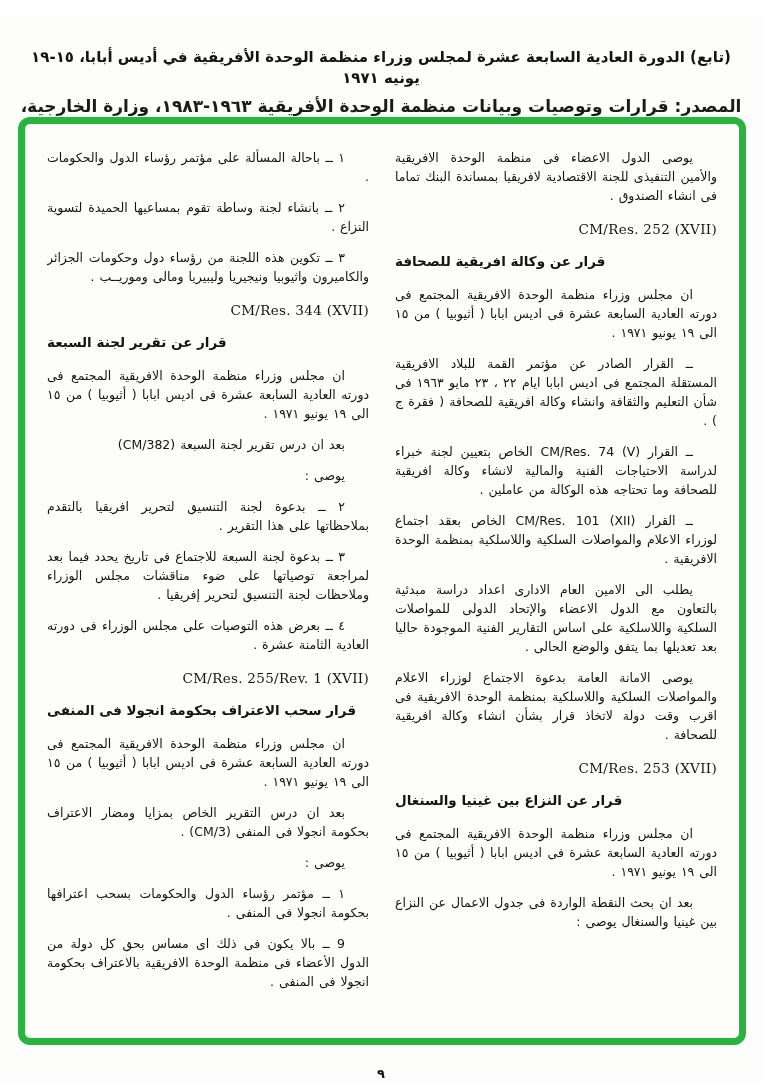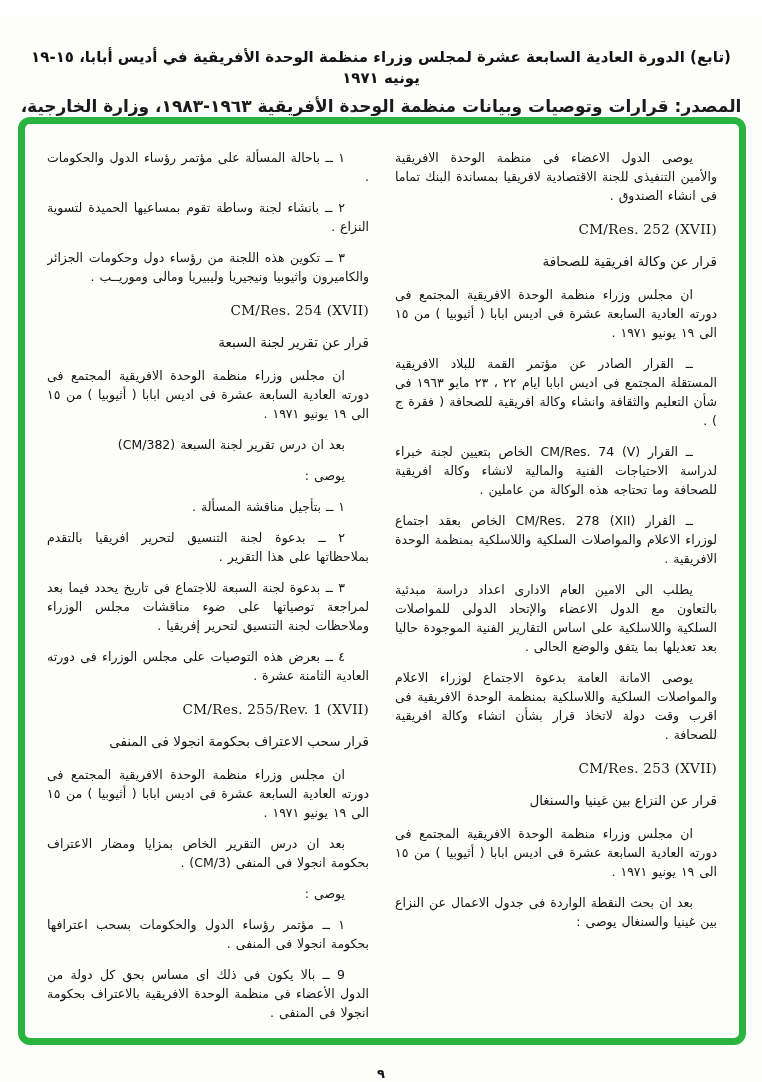--- a/index.html
+++ b/index.html
@@ -66,22 +66,22 @@
   }
   .block.paragraph {
     font-size: 12.5px;
     line-height: 1.52;
     text-align: justify;
     text-indent: 24px;
     word-spacing: 1px;
   }
   .block.heading {
     font-size: 13.5px;
-    font-weight: normal;
-    text-align: right;
+    font-weight: bold;
+    text-align: left;
     text-indent: 0;
     margin: 16px 0 16px 0;
   }
   .block.code {
     direction: ltr;
     text-align: right;
     font-family: "DejaVu Serif", serif;
     font-size: 13.5px;
     letter-spacing: 0.3px;
     margin: 16px 0 14px 0;
@@ -109,38 +109,37 @@
 
   <div class="green-frame">
     <div class="columns">
       <div class="column">
           <div class="block paragraph">يوصى الدول الاعضاء فى منظمة الوحدة الافريقية والأمين التنفيذى للجنة الاقتصادية لافريقيا بمساندة البنك تماما فى انشاء الصندوق .</div>
           <div class="block code" dir="ltr">CM/Res. 252 (XVII)</div>
           <div class="block heading">قرار عن وكالة افريقية للصحافة</div>
           <div class="block paragraph">ان مجلس وزراء منظمة الوحدة الافريقية المجتمع فى دورته العادية السابعة عشرة فى اديس ابابا ( أثيوبيا ) من ١٥ الى ١٩ يونيو ١٩٧١ .</div>
           <div class="block paragraph">ــ القرار الصادر عن مؤتمر القمة للبلاد الافريقية المستقلة المجتمع فى اديس ابابا ايام ٢٢ ، ٢٣ مايو ١٩٦٣ فى شأن التعليم والثقافة وانشاء وكالة افريقية للصحافة ( فقرة ج ) .</div>
           <div class="block paragraph">ــ القرار CM/Res. 74 (V) الخاص بتعيين لجنة خبراء لدراسة الاحتياجات الفنية والمالية لانشاء وكالة افريقية للصحافة وما تحتاجه هذه الوكالة من عاملين .</div>
-          <div class="block paragraph">ــ القرار CM/Res. 278 (XII) الخاص بعقد اجتماع لوزراء الاعلام والمواصلات السلكية واللاسلكية بمنظمة الوحدة الافريقية .</div>
+          <div class="block paragraph">ــ القرار CM/Res. 101 (XII) الخاص بعقد اجتماع لوزراء الاعلام والمواصلات السلكية واللاسلكية بمنظمة الوحدة الافريقية .</div>
           <div class="block paragraph">يطلب الى الامين العام الادارى اعداد دراسة مبدئية بالتعاون مع الدول الاعضاء والإتحاد الدولى للمواصلات السلكية واللاسلكية على اساس التقارير الفنية الموجودة حاليا بعد تعديلها بما يتفق والوضع الحالى .</div>
           <div class="block paragraph">يوصى الامانة العامة بدعوة الاجتماع لوزراء الاعلام والمواصلات السلكية واللاسلكية بمنظمة الوحدة الافريقية فى اقرب وقت دولة لاتخاذ قرار بشأن انشاء وكالة افريقية للصحافة .</div>
           <div class="block code" dir="ltr">CM/Res. 253 (XVII)</div>
           <div class="block heading">قرار عن النزاع بين غينيا والسنغال</div>
           <div class="block paragraph">ان مجلس وزراء منظمة الوحدة الافريقية المجتمع فى دورته العادية السابعة عشرة فى اديس ابابا ( أثيوبيا ) من ١٥ الى ١٩ يونيو ١٩٧١ .</div>
           <div class="block paragraph">بعد ان بحث النقطة الواردة فى جدول الاعمال عن النزاع بين غينيا والسنغال يوصى :</div>
         </div>
       <div class="column">
           <div class="block paragraph">١ ــ باحالة المسألة على مؤتمر رؤساء الدول والحكومات .</div>
           <div class="block paragraph">٢ ــ بانشاء لجنة وساطة تقوم بمساعيها الحميدة لتسوية النزاع .</div>
           <div class="block paragraph">٣ ــ تكوين هذه اللجنة من رؤساء دول وحكومات الجزائر والكاميرون واثيوبيا ونيجيريا وليبيريا ومالى وموريــب .</div>
-          <div class="block code" dir="ltr">CM/Res. 254 (XVII)</div>
+          <div class="block code" dir="ltr">CM/Res. 344 (XVII)</div>
           <div class="block heading">قرار عن تقرير لجنة السبعة</div>
           <div class="block paragraph">ان مجلس وزراء منظمة الوحدة الافريقية المجتمع فى دورته العادية السابعة عشرة فى اديس ابابا ( أثيوبيا ) من ١٥ الى ١٩ يونيو ١٩٧١ .</div>
           <div class="block paragraph">بعد ان درس تقرير لجنة السبعة (CM/382)</div>
           <div class="block paragraph">يوصى :</div>
-          <div class="block paragraph">١ ــ بتأجيل مناقشة المسألة .</div>
           <div class="block paragraph">٢ ــ بدعوة لجنة التنسيق لتحرير افريقيا بالتقدم بملاحظاتها على هذا التقرير .</div>
           <div class="block paragraph">٣ ــ بدعوة لجنة السبعة للاجتماع فى تاريخ يحدد فيما بعد لمراجعة توصياتها على ضوء مناقشات مجلس الوزراء وملاحظات لجنة التنسيق لتحرير إفريقيا .</div>
           <div class="block paragraph">٤ ــ بعرض هذه التوصيات على مجلس الوزراء فى دورته العادية الثامنة عشرة .</div>
           <div class="block code" dir="ltr">CM/Res. 255/Rev. 1 (XVII)</div>
           <div class="block heading">قرار سحب الاعتراف بحكومة انجولا فى المنفى</div>
           <div class="block paragraph">ان مجلس وزراء منظمة الوحدة الافريقية المجتمع فى دورته العادية السابعة عشرة فى اديس ابابا ( أثيوبيا ) من ١٥ الى ١٩ يونيو ١٩٧١ .</div>
           <div class="block paragraph">بعد ان درس التقرير الخاص بمزايا ومضار الاعتراف بحكومة انجولا فى المنفى (CM/3) .</div>
           <div class="block paragraph">يوصى :</div>
           <div class="block paragraph">١ ــ مؤتمر رؤساء الدول والحكومات بسحب اعترافها بحكومة انجولا فى المنفى .</div>
           <div class="block paragraph">9 ــ بالا يكون فى ذلك اى مساس بحق كل دولة من الدول الأعضاء فى منظمة الوحدة الافريقية بالاعتراف بحكومة انجولا فى المنفى .</div>

